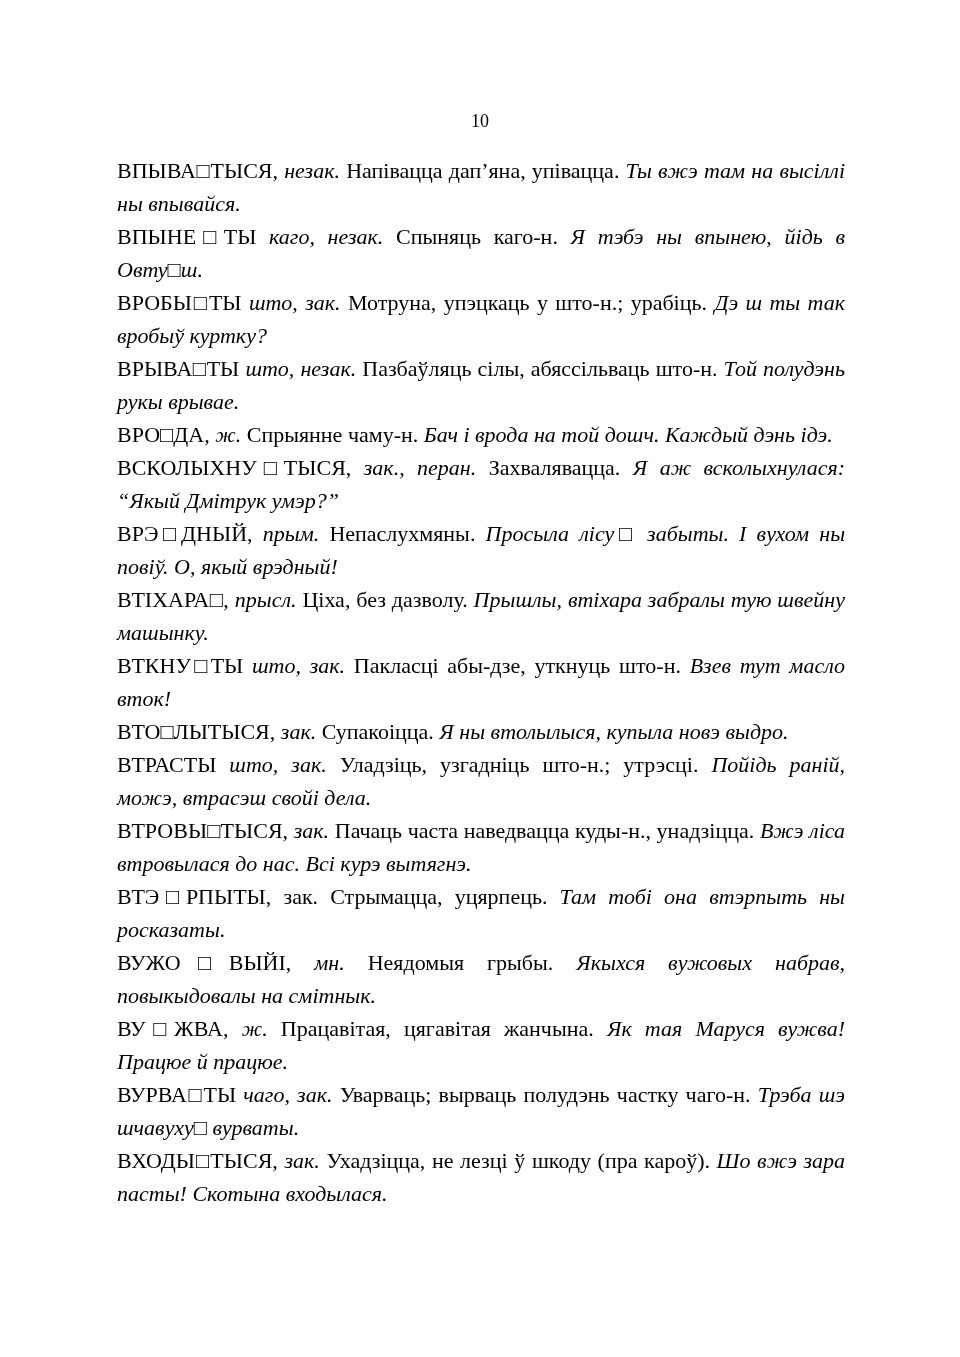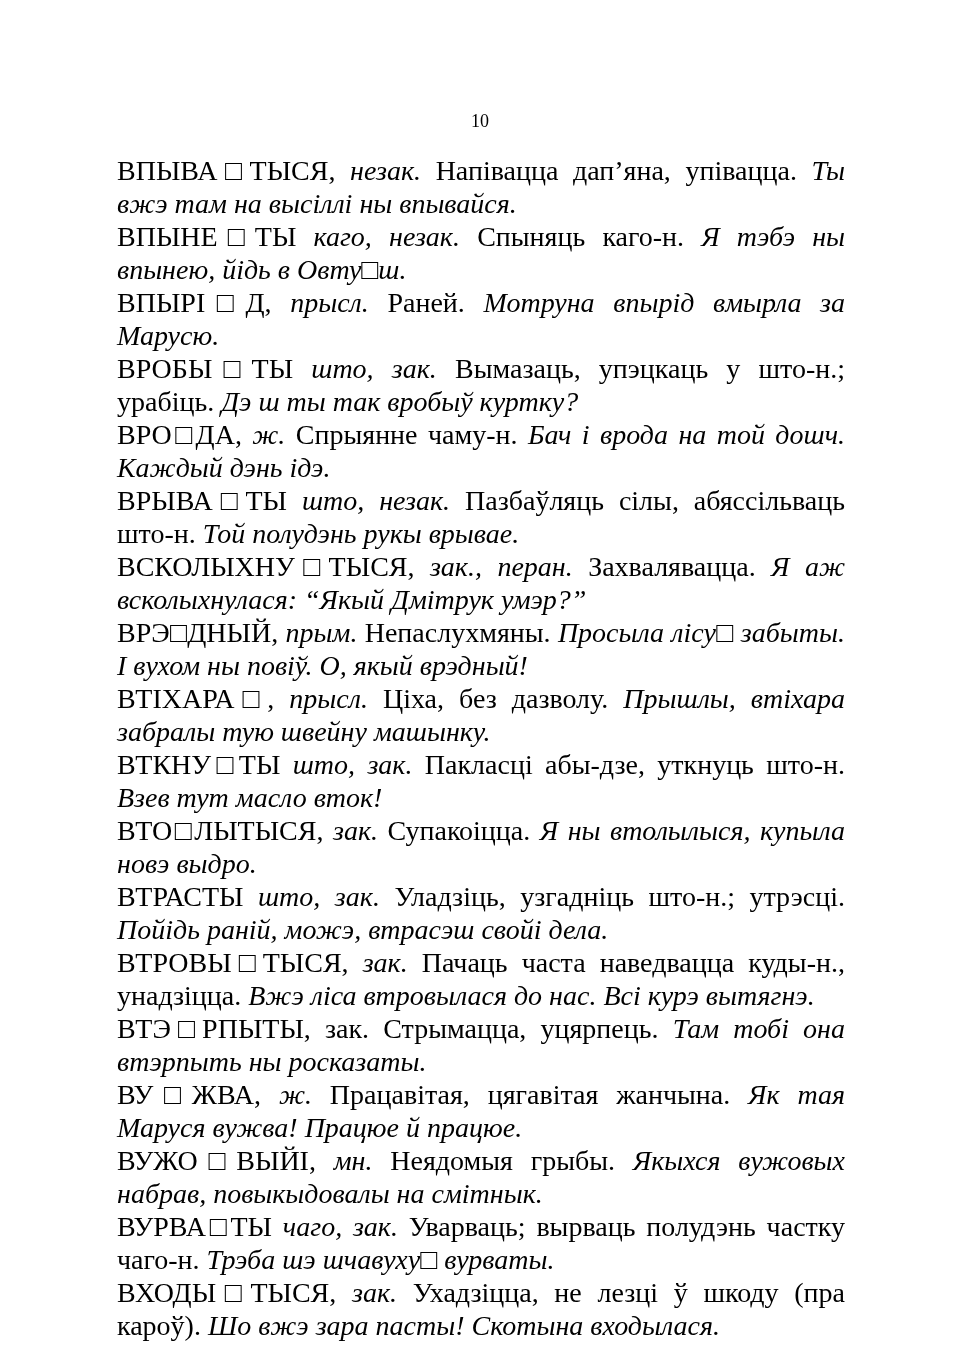--- a/index.html
+++ b/index.html
@@ -31,21 +31,21 @@
   }
   .entries {
     position: absolute;
     top: 154px;
     left: 117px;
     width: 728px;
   }
   p.entry {
     margin: 0;
     padding: 0;
-    font-size: 28px;
+    font-size: 22px;
     line-height: 33px;
     text-align: justify;
     text-justify: inter-word;
   }
   .headword {
     font-style: normal;
   }
   .italic {
     font-style: italic;
   }
@@ -54,30 +54,29 @@
   }
 </style>
 </head>
 <body>
 
 <div class="page">
   <div class="page-number">10</div>
   <div class="entries">
       <p class="entry"><span class="headword">ВПЫВА□ТЫСЯ,</span> <span class="italic">незак.</span> <span class="regular">Напівацца дап’яна, упівацца.</span> <span class="italic">Ты вжэ там на высіллі ны впывайся.</span></p>
       <p class="entry"><span class="headword">ВПЫНЕ□ТЫ</span> <span class="italic">каго, незак.</span> <span class="regular">Спыняць каго-н.</span> <span class="italic">Я тэбэ ны впынею, йідь в Овту□ш.</span></p>
-      <p class="entry"><span class="headword">ВПЫРІ□Д,</span> <span class="italic">прысл.</span> <span class="regular">Раней.</span> <span class="italic">Мотруна впырід вмырла за Марусю.</span></p>
-      <p class="entry"><span class="headword">ВРОБЫ□ТЫ</span> <span class="italic">што, зак.</span> <span class="regular">Вымазаць, упэцкаць у што-н.; урабіць.</span> <span class="italic">Дэ ш ты так вробыў куртку?</span></p>
+      <p class="entry"><span class="headword">ВРОБЫ□ТЫ</span> <span class="italic">што, зак.</span> <span class="regular">Мотруна, упэцкаць у што-н.; урабіць.</span> <span class="italic">Дэ ш ты так вробыў куртку?</span></p>
+      <p class="entry"><span class="headword">ВРЫВА□ТЫ</span> <span class="italic">што, незак.</span> <span class="regular">Пазбаўляць сілы, абяссільваць што-н.</span> <span class="italic">Той полудэнь рукы врывае.</span></p>
       <p class="entry"><span class="headword">ВРО□ДА,</span> <span class="italic">ж.</span> <span class="regular">Спрыянне чаму-н.</span> <span class="italic">Бач і врода на той дошч. Каждый дэнь ідэ.</span></p>
-      <p class="entry"><span class="headword">ВРЫВА□ТЫ</span> <span class="italic">што, незак.</span> <span class="regular">Пазбаўляць сілы, абяссільваць што-н.</span> <span class="italic">Той полудэнь рукы врывае.</span></p>
       <p class="entry"><span class="headword">ВСКОЛЫХНУ□ТЫСЯ,</span> <span class="italic">зак., перан.</span> <span class="regular">Захвалявацца.</span> <span class="italic">Я аж всколыхнулася: “Якый Дмітрук умэр?”</span></p>
       <p class="entry"><span class="headword">ВРЭ□ДНЫЙ,</span> <span class="italic">прым.</span> <span class="regular">Непаслухмяны.</span> <span class="italic">Просыла лісу□ забыты. І вухом ны повіў. О, якый врэдный!</span></p>
       <p class="entry"><span class="headword">ВТІХАРА□,</span> <span class="italic">прысл.</span> <span class="regular">Ціха, без дазволу.</span> <span class="italic">Прышлы, втіхара забралы тую швейну машынку.</span></p>
       <p class="entry"><span class="headword">ВТКНУ□ТЫ</span> <span class="italic">што, зак.</span> <span class="regular">Пакласці абы-дзе, уткнуць што-н.</span> <span class="italic">Взев тут масло вток!</span></p>
       <p class="entry"><span class="headword">ВТО□ЛЫТЫСЯ,</span> <span class="italic">зак.</span> <span class="regular">Супакоіцца.</span> <span class="italic">Я ны втолылыся, купыла новэ выдро.</span></p>
       <p class="entry"><span class="headword">ВТРАСТЫ</span> <span class="italic">што, зак.</span> <span class="regular">Уладзіць, узгадніць што-н.; утрэсці.</span> <span class="italic">Пойідь раній, можэ, втрасэш свойі дела.</span></p>
       <p class="entry"><span class="headword">ВТРОВЫ□ТЫСЯ,</span> <span class="italic">зак.</span> <span class="regular">Пачаць часта наведвацца куды-н., унадзіцца.</span> <span class="italic">Вжэ ліса втровылася до нас. Всі курэ вытягнэ.</span></p>
       <p class="entry"><span class="headword">ВТЭ□РПЫТЫ,</span> <span class="regular">зак. Стрымацца, уцярпець.</span> <span class="italic">Там тобі она втэрпыть ны росказаты.</span></p>
+      <p class="entry"><span class="headword">ВУЖО□ВЫЙІ,</span> <span class="italic">мн.</span> <span class="regular">Неядомыя грыбы.</span> <span class="italic">Якыхся вужовых набрав, повыкыдовалы на смітнык.</span></p>
       <p class="entry"><span class="headword">ВУ□ЖВА,</span> <span class="italic">ж.</span> <span class="regular">Працавітая, цягавітая жанчына.</span> <span class="italic">Як тая Маруся вужва! Працюе й працюе.</span></p>
-      <p class="entry"><span class="headword">ВУЖО□ВЫЙІ,</span> <span class="italic">мн.</span> <span class="regular">Неядомыя грыбы.</span> <span class="italic">Якыхся вужовых набрав, повыкыдовалы на смітнык.</span></p>
       <p class="entry"><span class="headword">ВУРВА□ТЫ</span> <span class="italic">чаго, зак.</span> <span class="regular">Уварваць; вырваць полудэнь частку чаго-н.</span> <span class="italic">Трэба шэ шчавуху□ вурваты.</span></p>
       <p class="entry"><span class="headword">ВХОДЫ□ТЫСЯ,</span> <span class="italic">зак.</span> <span class="regular">Ухадзіцца, не лезці ў шкоду (пра кароў).</span> <span class="italic">Шо вжэ зара пасты! Скотына входылася.</span></p>
     </div>
 </div>
 
 </body></html>

